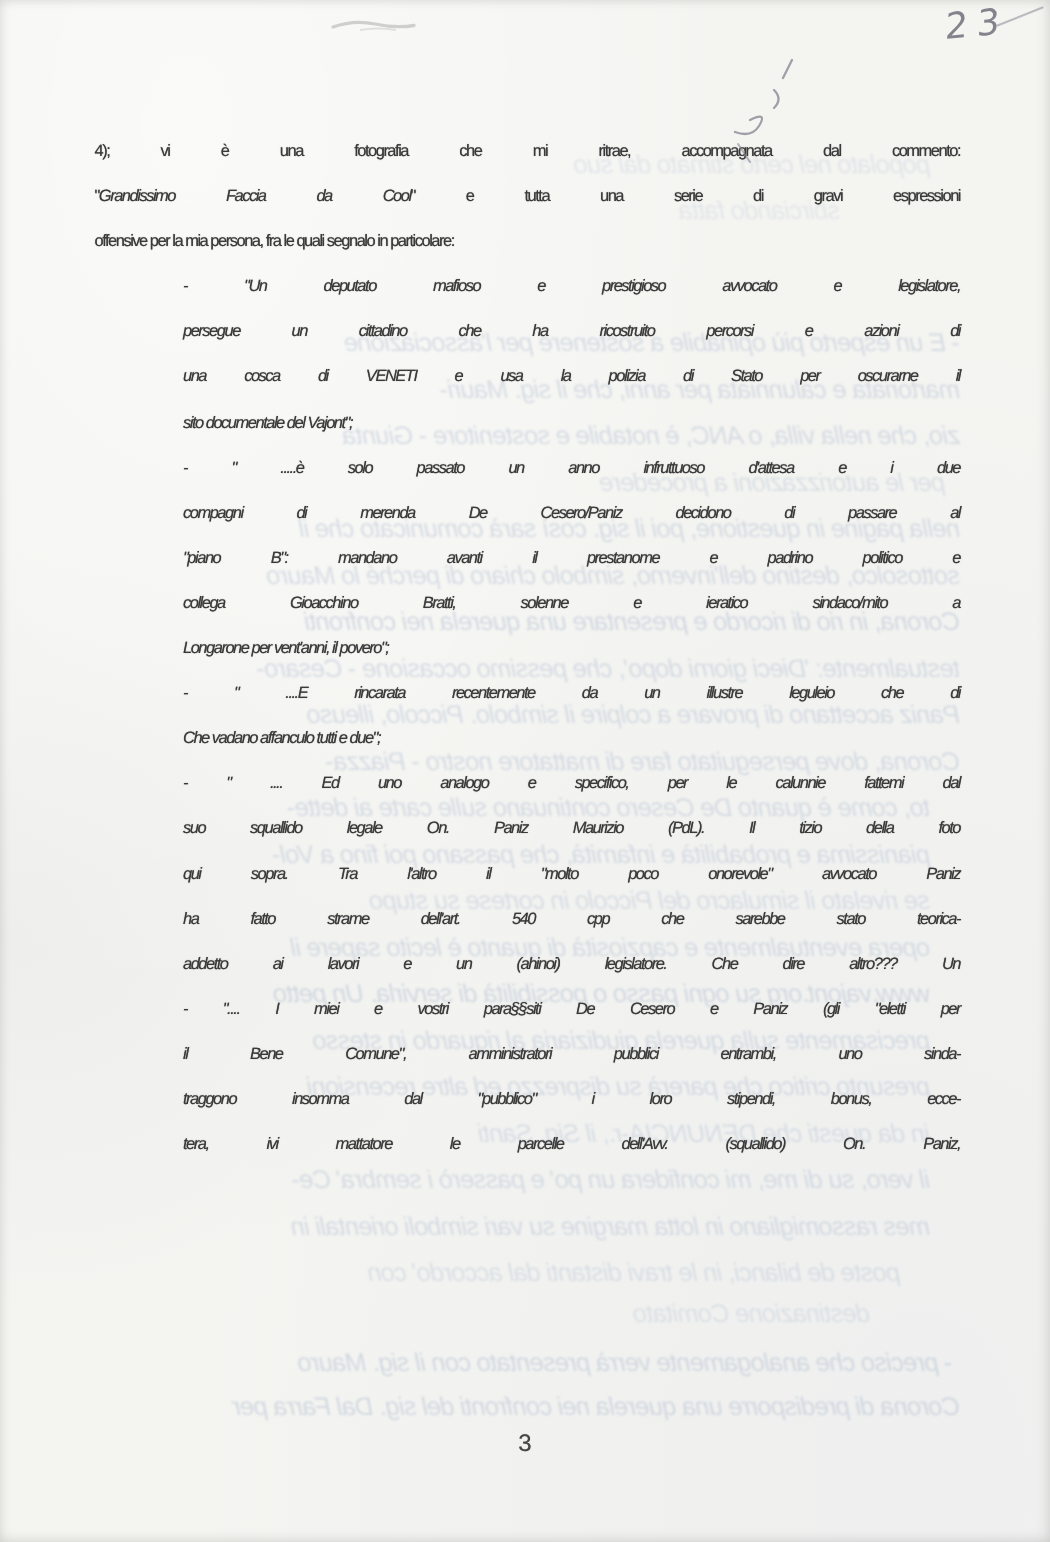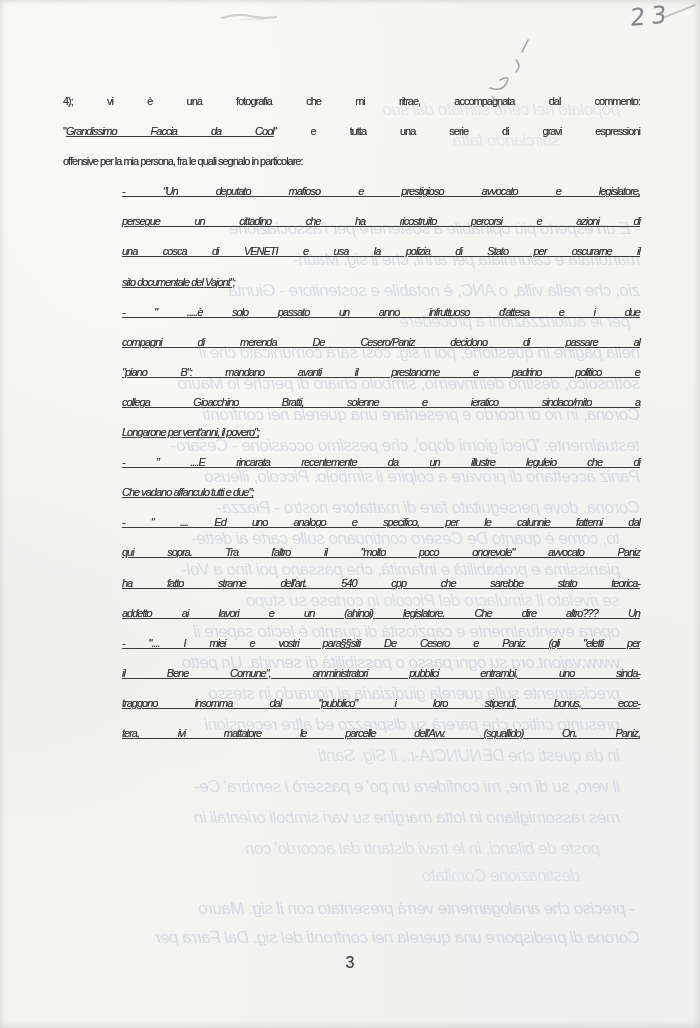--- a/index.html
+++ b/index.html
@@ -45,21 +45,21 @@
     font-size:11px;
     letter-spacing:-1px;
     color:#3a3a3a;
     text-shadow:0 0 0.6px rgba(58,58,58,.75);
     text-align:justify;
     text-align-last:justify;
     white-space:normal;
   }
   .line.ind{padding-left:59px;}
   .line.short{text-align-last:left;}
-  .line .it{font-style:italic;text-decoration:underline;}
+  .line .it{font-style:italic;}
   
   .hand-number{
     position:absolute;left:630px;top:2px;z-index:3;
     font-family:"DejaVu Sans",sans-serif;
     font-size:24px;color:#70707c;
     letter-spacing:6px;
     transform:rotate(-5deg) skewX(-8deg);
     opacity:.85;
   }
   .corner-line{position:absolute;left:655px;top:0px;z-index:3;}
@@ -115,20 +115,21 @@
       <div class="line ind"><span class="it">una cosca di VENETI e usa la polizia di Stato per oscurarne il</span></div>
       <div class="line ind short"><span class="it">sito documentale del Vajont";</span></div>
       <div class="line ind"><span class="it">- " .....è solo passato un anno infruttuoso d'attesa e i due</span></div>
       <div class="line ind"><span class="it">compagni di merenda De Cesero/Paniz decidono di passare al</span></div>
       <div class="line ind"><span class="it">"piano B": mandano avanti il prestanome e padrino politico e</span></div>
       <div class="line ind"><span class="it">collega Gioacchino Bratti, solenne e ieratico sindaco/mito a</span></div>
       <div class="line ind short"><span class="it">Longarone per vent'anni, il povero";</span></div>
       <div class="line ind"><span class="it">- " ....E rincarata recentemente da un illustre leguleio che di</span></div>
       <div class="line ind short"><span class="it">Che vadano affanculo tutti e due";</span></div>
       <div class="line ind"><span class="it">- " .... Ed uno analogo e specifico, per le calunnie fattemi dal</span></div>
+      <div class="line ind"><span class="it">suo squallido legale On. Paniz Maurizio (PdL). Il tizio della foto</span></div>
       <div class="line ind"><span class="it">qui sopra. Tra l'altro il "molto poco onorevole" avvocato Paniz</span></div>
       <div class="line ind"><span class="it">ha fatto strame dell'art. 540 cpp che sarebbe stato teorica-</span></div>
       <div class="line ind"><span class="it">addetto ai lavori e un (ahinoi) legislatore. Che dire altro??? Un</span></div>
       <div class="line ind"><span class="it">- ".... I miei e vostri para§§siti De Cesero e Paniz (gli "eletti per</span></div>
       <div class="line ind"><span class="it">il Bene Comune", amministratori pubblici entrambi, uno sinda-</span></div>
       <div class="line ind"><span class="it">traggono insomma dal "pubblico" i loro stipendi, bonus, ecce-</span></div>
       <div class="line ind"><span class="it">tera, ivi mattatore le parcelle dell'Avv. (squallido) On. Paniz,</span></div>
     </div>
 
   <div class="hand-number">23</div>

